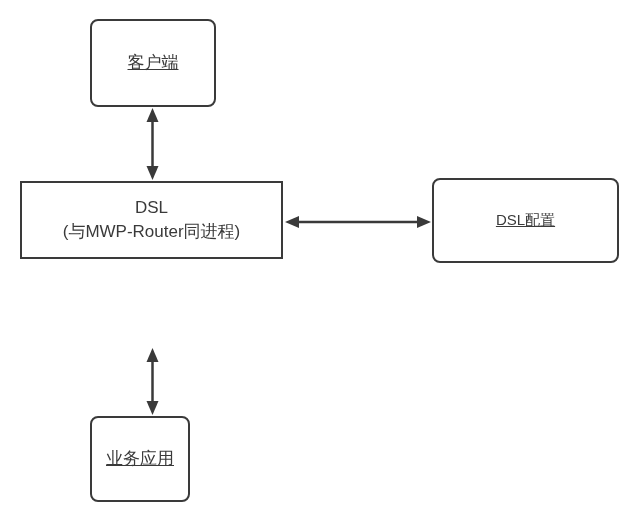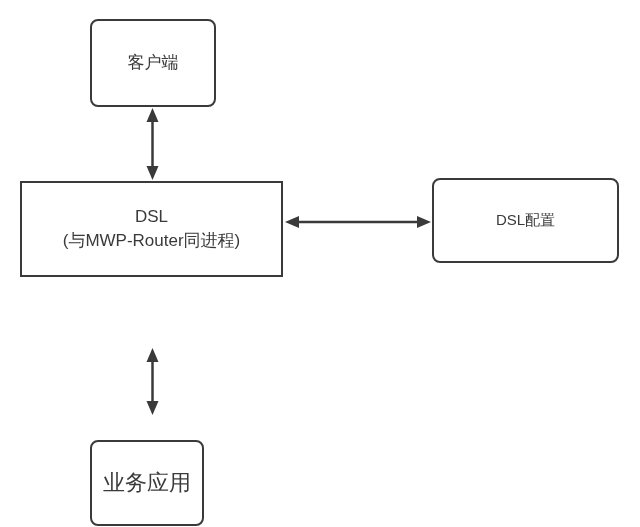--- a/index.html
+++ b/index.html
@@ -21,27 +21,27 @@
     box-sizing: border-box;
     border: 2px solid #3a3a3a;
     background: #ffffff;
     display: flex;
     flex-direction: column;
     align-items: center;
     justify-content: center;
     text-align: center;
     line-height: 1.3;
   }
-  .rounded { border-radius: 8px; }
+  .rounded { border-radius: 8px; text-decoration: underline; }
 
   #client-box   { left: 90px;  top: 19px;  width: 126px; height: 88px;  font-size: 17px; }
-  #dsl-box      { left: 20px;  top: 181px; width: 263px; height: 96px;  font-size: 17px; }
+  #dsl-box      { left: 20px;  top: 181px; width: 263px; height: 78px;  font-size: 17px; }
   #router-box   { left: 20px;  top: 265px; width: 263px; height: 82px;  font-size: 19px; }
   #config-box   { left: 432px; top: 178px; width: 187px; height: 85px;  font-size: 14px; }
-  #business-box { left: 90px;  top: 440px; width: 114px; height: 86px;  font-size: 22px; }
+  #business-box { left: 90px;  top: 416px; width: 100px; height: 86px;  font-size: 17px; }
 
   .node .title { font-size: inherit; }
   .node .subtitle { font-size: inherit; }
   #dsl-box .title { margin-bottom: 2px; }
   #config-box .title { margin-bottom: 2px; font-size: 15px; }
 
   #edges {
     position: absolute;
     left: 0; top: 0;
     width: 640px;

